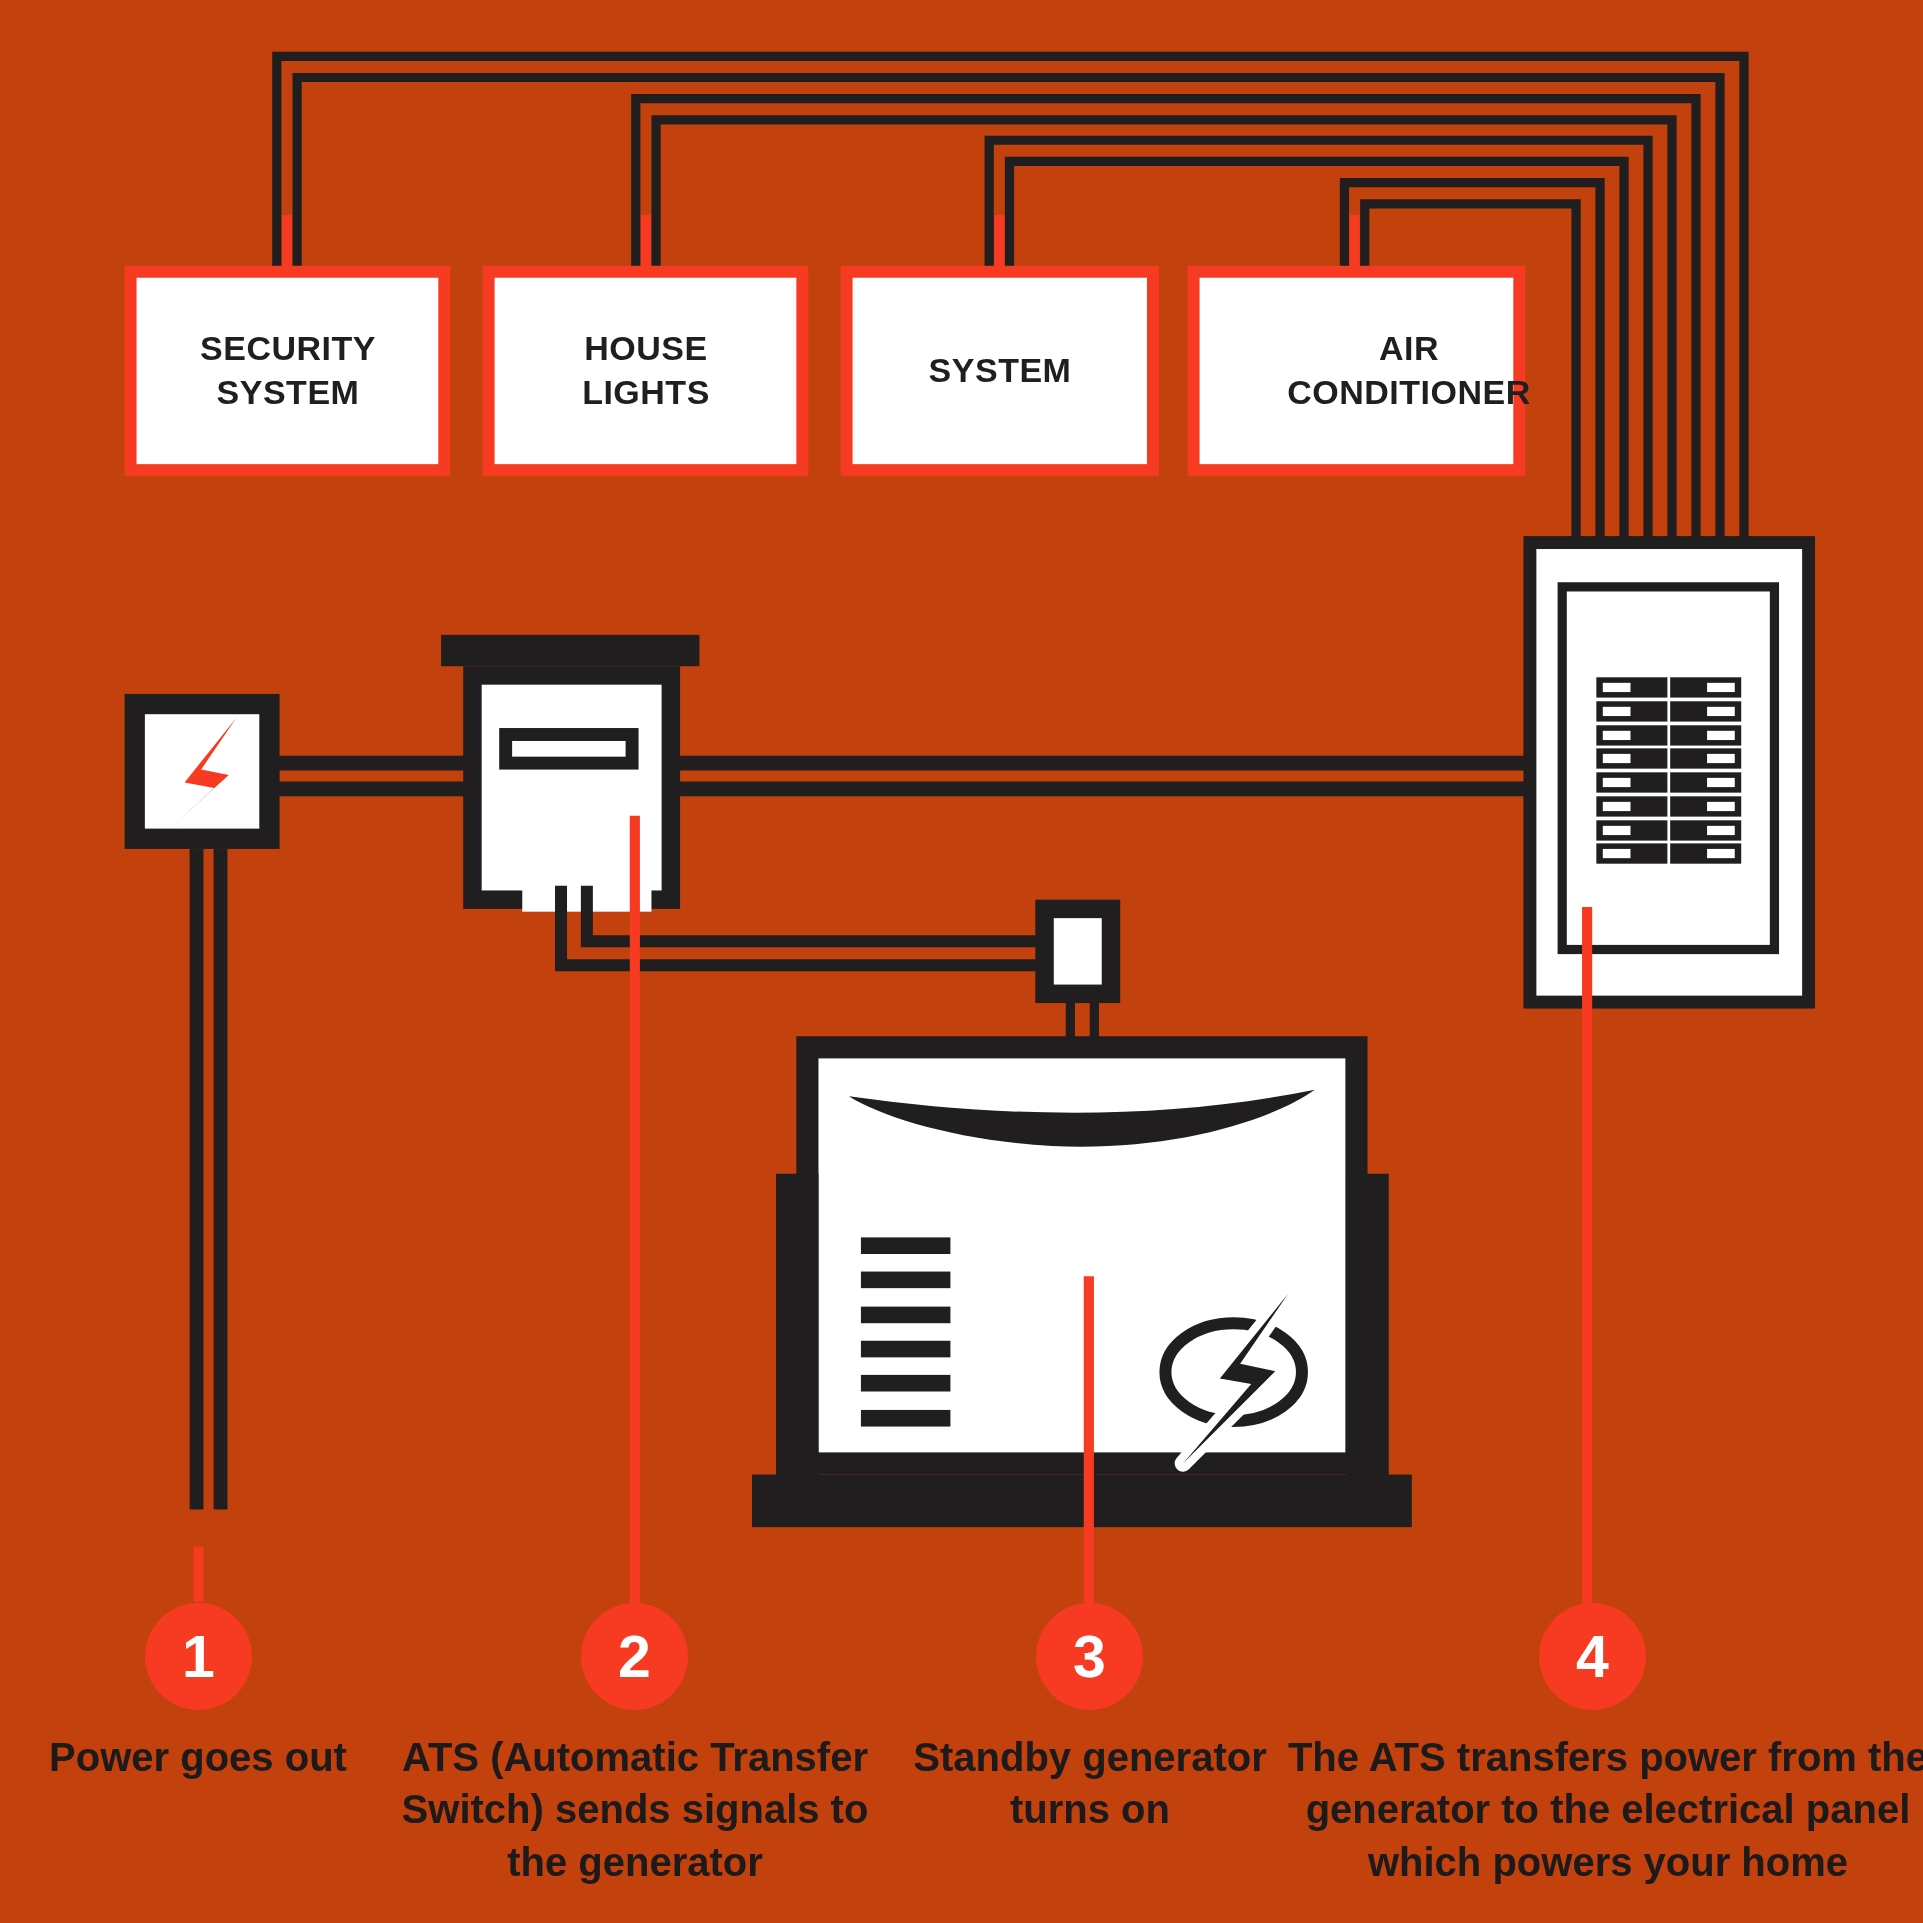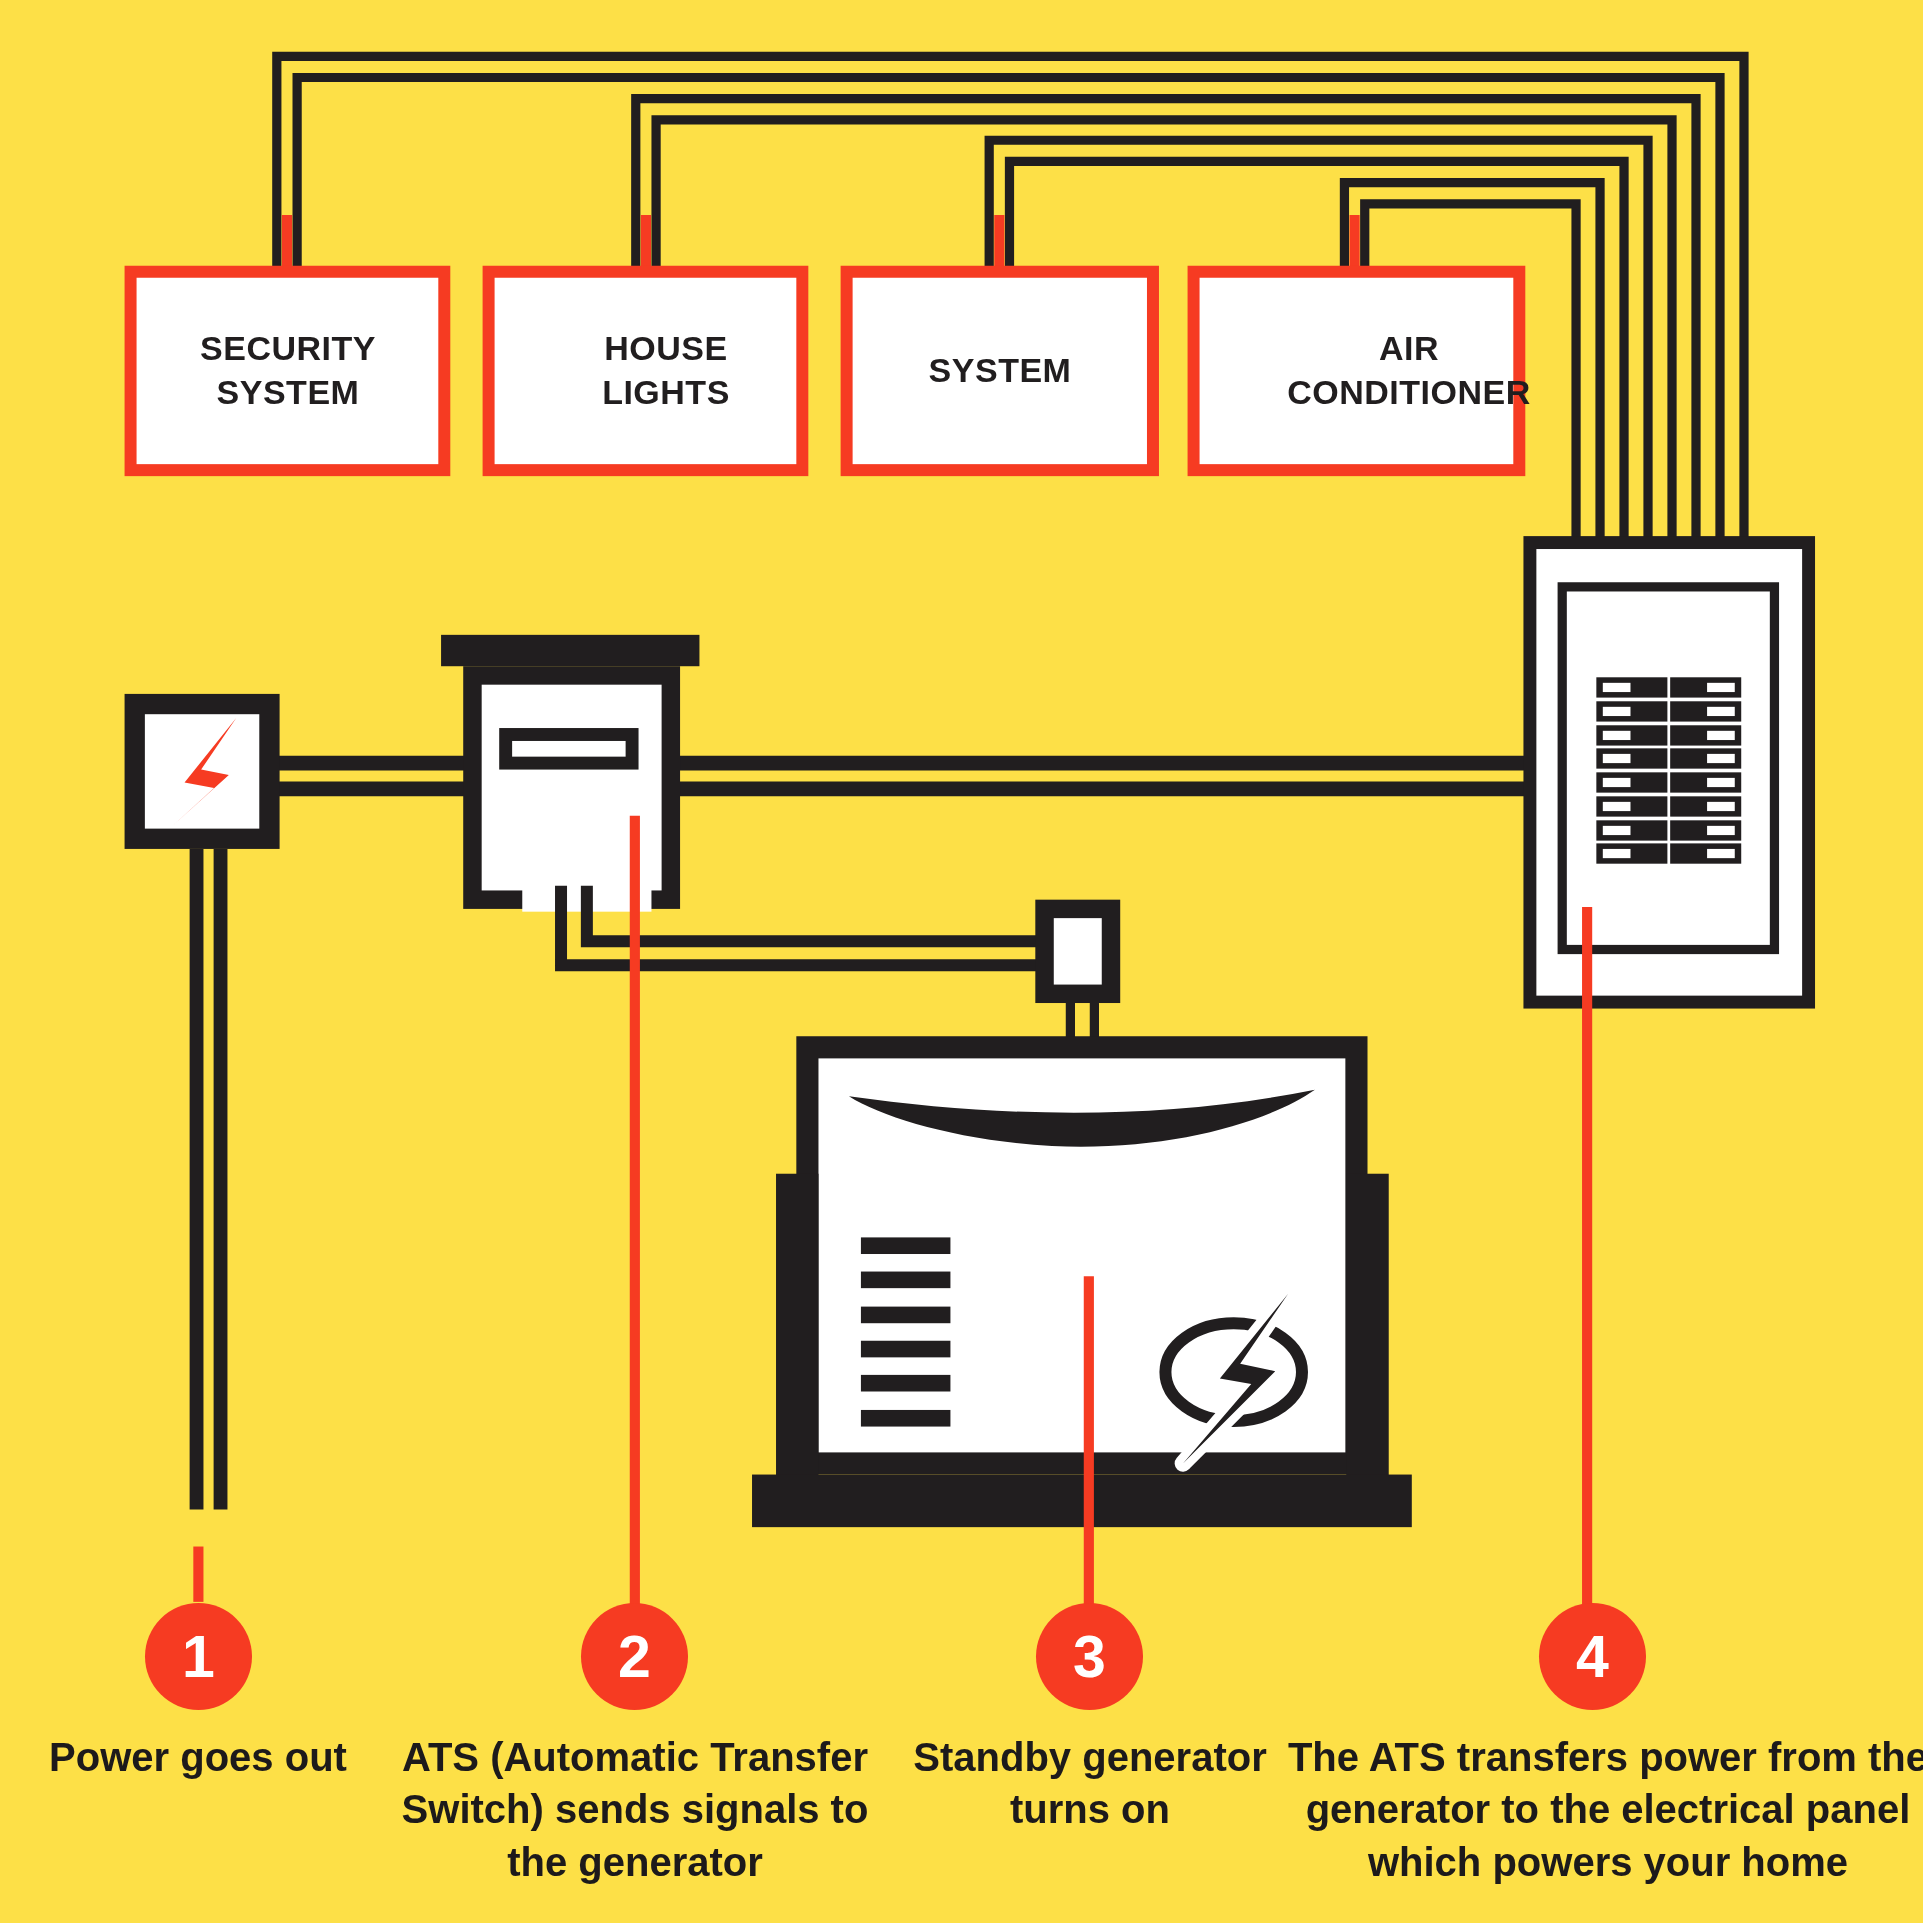--- a/index.html
+++ b/index.html
@@ -1,35 +1,35 @@
 <!DOCTYPE html>
 <html style="font-size:14.8px"><head>
 <meta charset="utf-8">
 <style>
   html,body{margin:0;padding:0;background:#ffffff;}
   .stage{
     position:relative;
     width:1923px;height:1923px;
-    background:#fde047;
+    background:#c2410c;
     font-family:"Liberation Sans","DejaVu Sans",sans-serif;
     overflow:hidden;
   }
   .art{position:absolute;left:0;top:0;}
   .appliance-label{
     position:absolute;
     display:flex;align-items:center;justify-content:center;
     text-align:center;
     font-weight:700;font-size:34px;line-height:1.28;
     letter-spacing:0.5px;
     color:#211e1f;
     white-space:pre-line;
     top:266px;height:210px;
   }
   .lbl-1{left:125px;width:326px;}
-  .lbl-2{left:503px;width:326px;}
+  .lbl-2{left:483px;width:326px;}
   .lbl-3{left:841px;width:318px;}
   .lbl-4{left:1240px;width:338px;}
   .callout-circle{
     position:absolute;top:1603px;
     width:107px;height:107px;border-radius:50%;
     background:#f63b22;color:#ffffff;
     display:flex;align-items:center;justify-content:center;
     font-weight:700;font-size:59px;
   }
   .cc-1{left:145px;} .cc-2{left:581px;} .cc-3{left:1036px;} .cc-4{left:1539px;}

